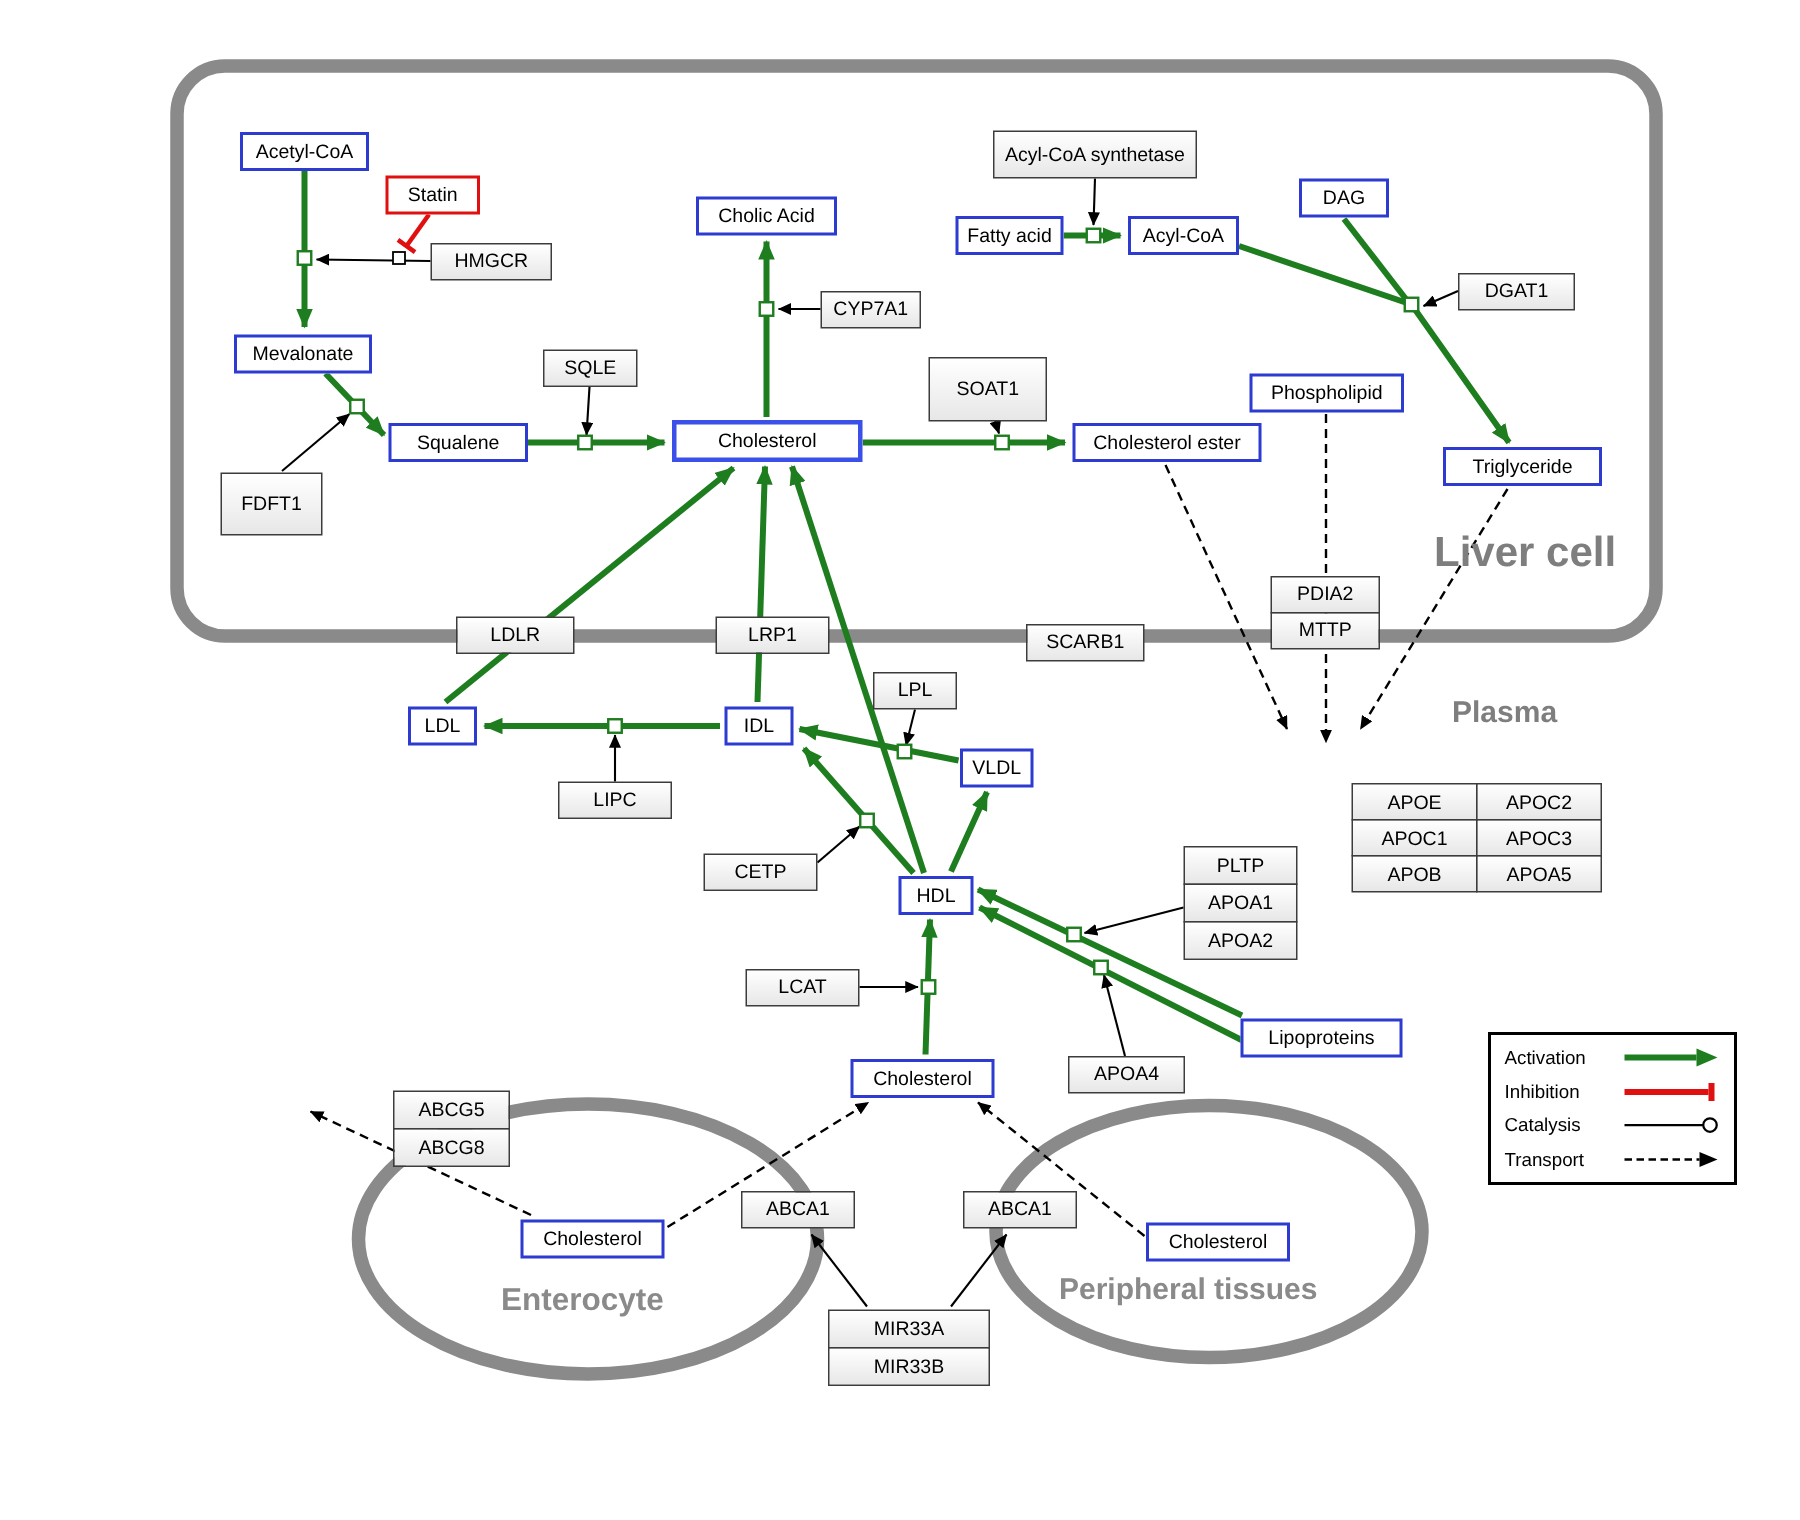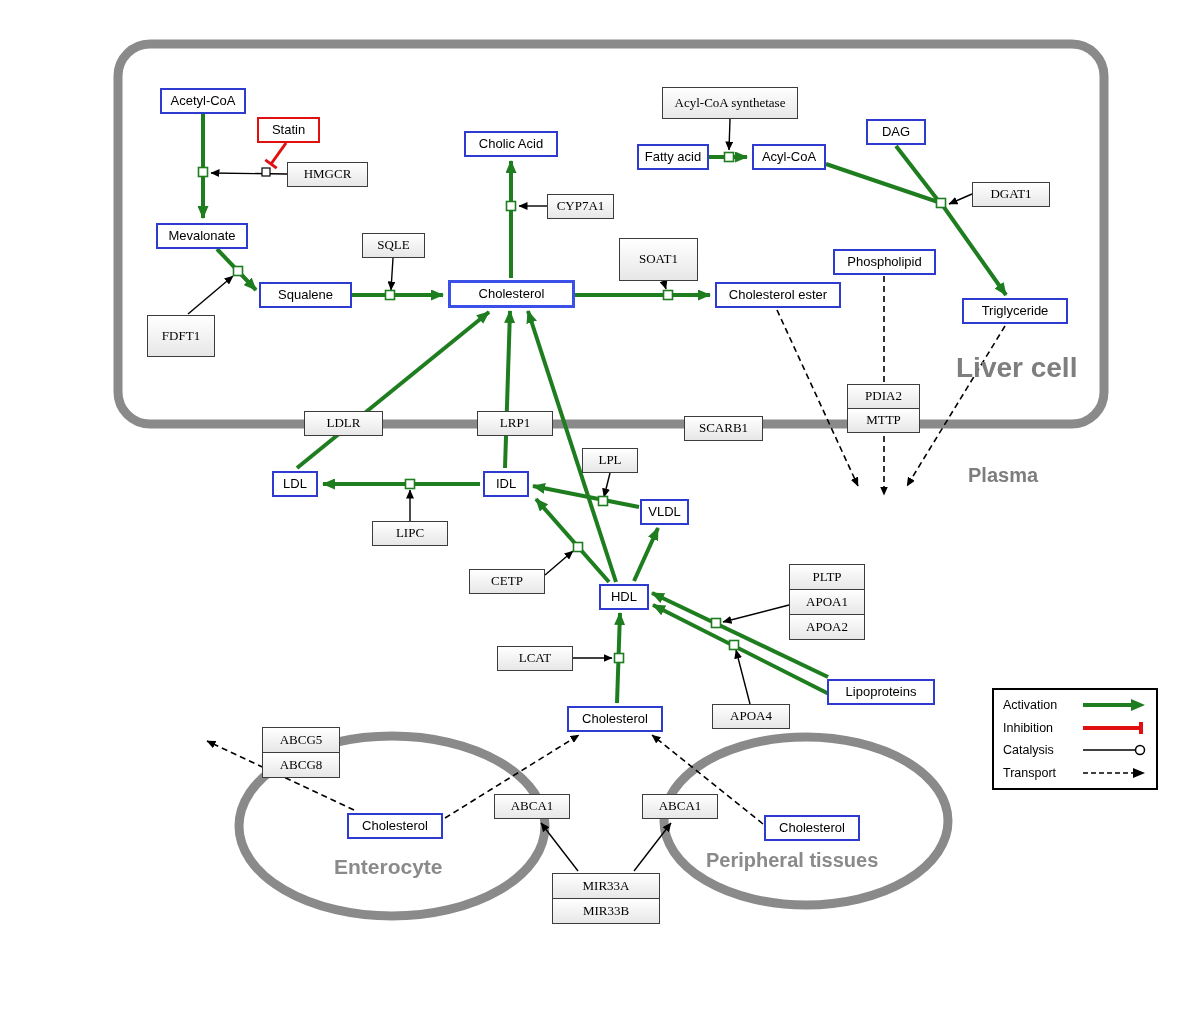--- a/index.html
+++ b/index.html
@@ -4,21 +4,21 @@
 <style>
   * { box-sizing: border-box; }
   html,body { margin:0; padding:0; background:#fff; }
   body { font-family:"Liberation Sans", sans-serif; }
   #canvas { position:relative; width:1200px; height:1013px; background:#fff; overflow:hidden; }
   #edges { position:absolute; left:0; top:0; z-index:1; }
   .node { position:absolute; display:flex; align-items:center; justify-content:center;
           text-align:center; font-size:13px; color:#000; background:#fff; line-height:1.1; z-index:2; }
   .m   { border:2px solid #2d3bd0; }
   .hl  { border:3px solid #3a50e8; }
-  .g   { border:1px solid #3c3c3c; background:linear-gradient(#ffffff,#e7e7e7);font-family:Liberation Serif, serif; }
+  .g   { border:1px solid #3c3c3c; background:linear-gradient(#ffffff,#e7e7e7); }
   .red { border:2px solid #e01010; }
   .region-label { position:absolute; font-weight:bold; color:#7e7e7e; z-index:1; white-space:nowrap; }
   #apo-table { position:absolute; left:902px; top:523px; z-index:2; display:grid; grid-template-columns:83px 83px; }
   #apo-table .cell { height:25px; border:1px solid #3c3c3c; margin-left:-1px; margin-top:-1px;
           background:linear-gradient(#ffffff,#e7e7e7); display:flex; align-items:center; justify-content:center; font-size:13px; }
   #legend { position:absolute; left:992px; top:688px; width:166px; height:102px; border:2px solid #000;
           background:#fff; z-index:2; padding:7px 9px; display:flex; flex-direction:column; justify-content:space-between; }
   .lrow { display:flex; align-items:center; justify-content:space-between; font-size:12.5px; color:#000; }
 </style>
 </head>
@@ -155,20 +155,28 @@
   <div class="node g" style="left:789px;top:589px;width:76px;height:26px">APOA1</div>
   <div class="node g" style="left:789px;top:614px;width:76px;height:26px">APOA2</div>
   <div class="node g" style="left:712px;top:704px;width:78px;height:25px">APOA4</div>
   <div class="node g" style="left:262px;top:727px;width:78px;height:26px">ABCG5</div>
   <div class="node g" style="left:262px;top:752px;width:78px;height:26px">ABCG8</div>
   <div class="node g" style="left:494px;top:794px;width:76px;height:25px">ABCA1</div>
   <div class="node g" style="left:642px;top:794px;width:76px;height:25px">ABCA1</div>
   <div class="node g" style="left:552px;top:873px;width:108px;height:26px">MIR33A</div>
   <div class="node g" style="left:552px;top:898px;width:108px;height:26px">MIR33B</div>
 
+  <div id="apo-table">
+    <div class="cell">APOE</div>
+    <div class="cell">APOC2</div>
+    <div class="cell">APOC1</div>
+    <div class="cell">APOC3</div>
+    <div class="cell">APOB</div>
+    <div class="cell">APOA5</div>
+  </div>
 
   <div class="region-label" style="left:956px;top:352px;font-size:28px">Liver cell</div>
   <div class="region-label" style="left:968px;top:464px;font-size:20px">Plasma</div>
   <div class="region-label" style="left:334px;top:855px;font-size:21px;color:#8a8a8a">Enterocyte</div>
   <div class="region-label" style="left:706px;top:849px;font-size:20px;color:#8a8a8a">Peripheral tissues</div>
 
   <div id="legend">
     <div class="lrow">
       <span>Activation</span>
       <svg width="66" height="16">

